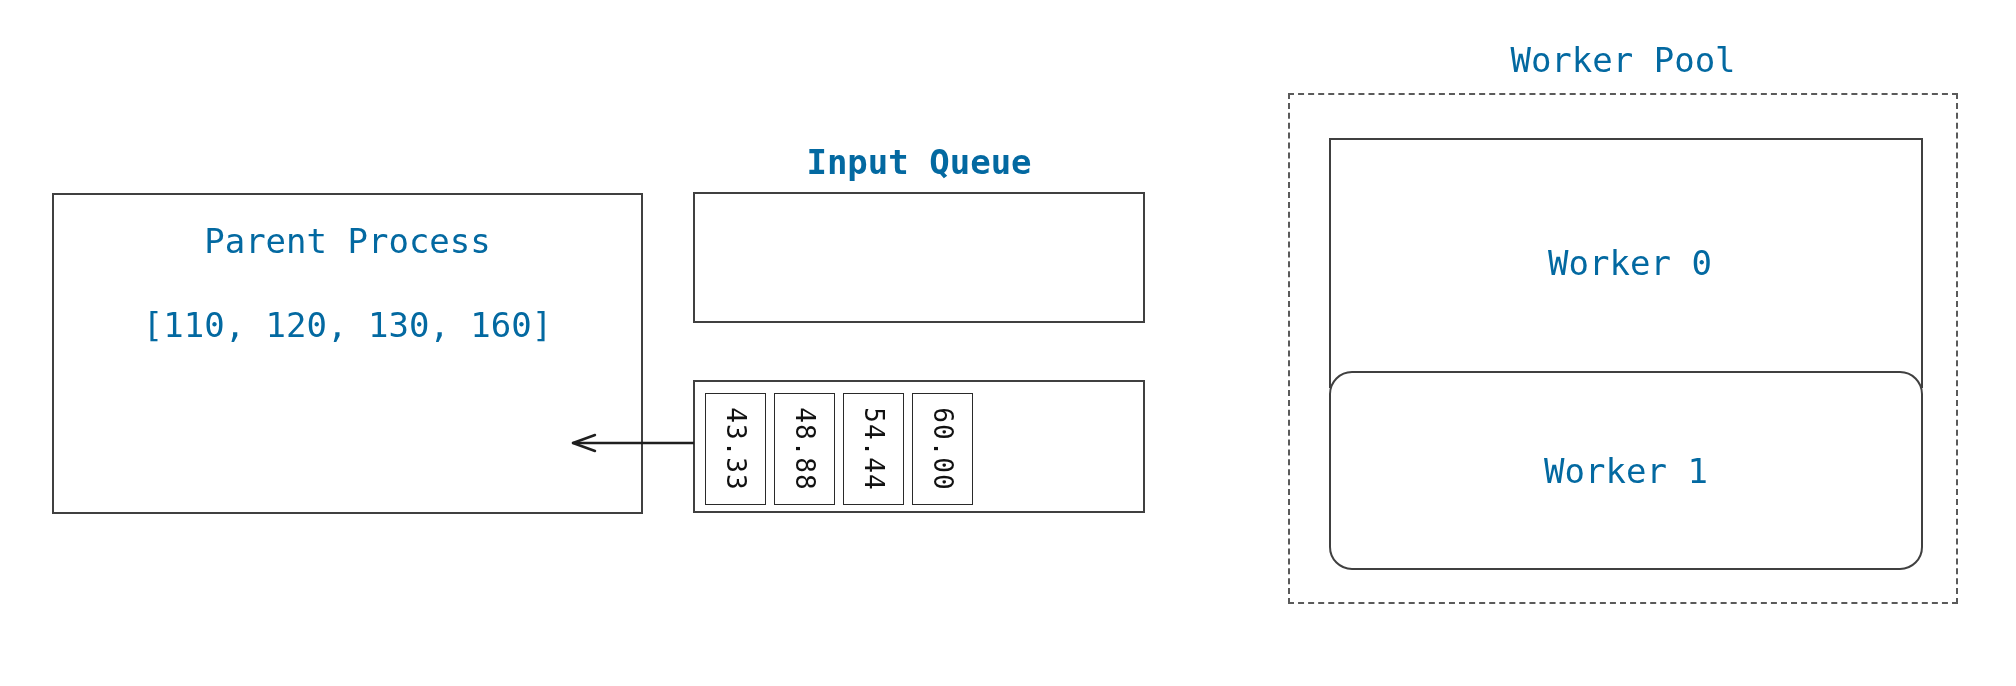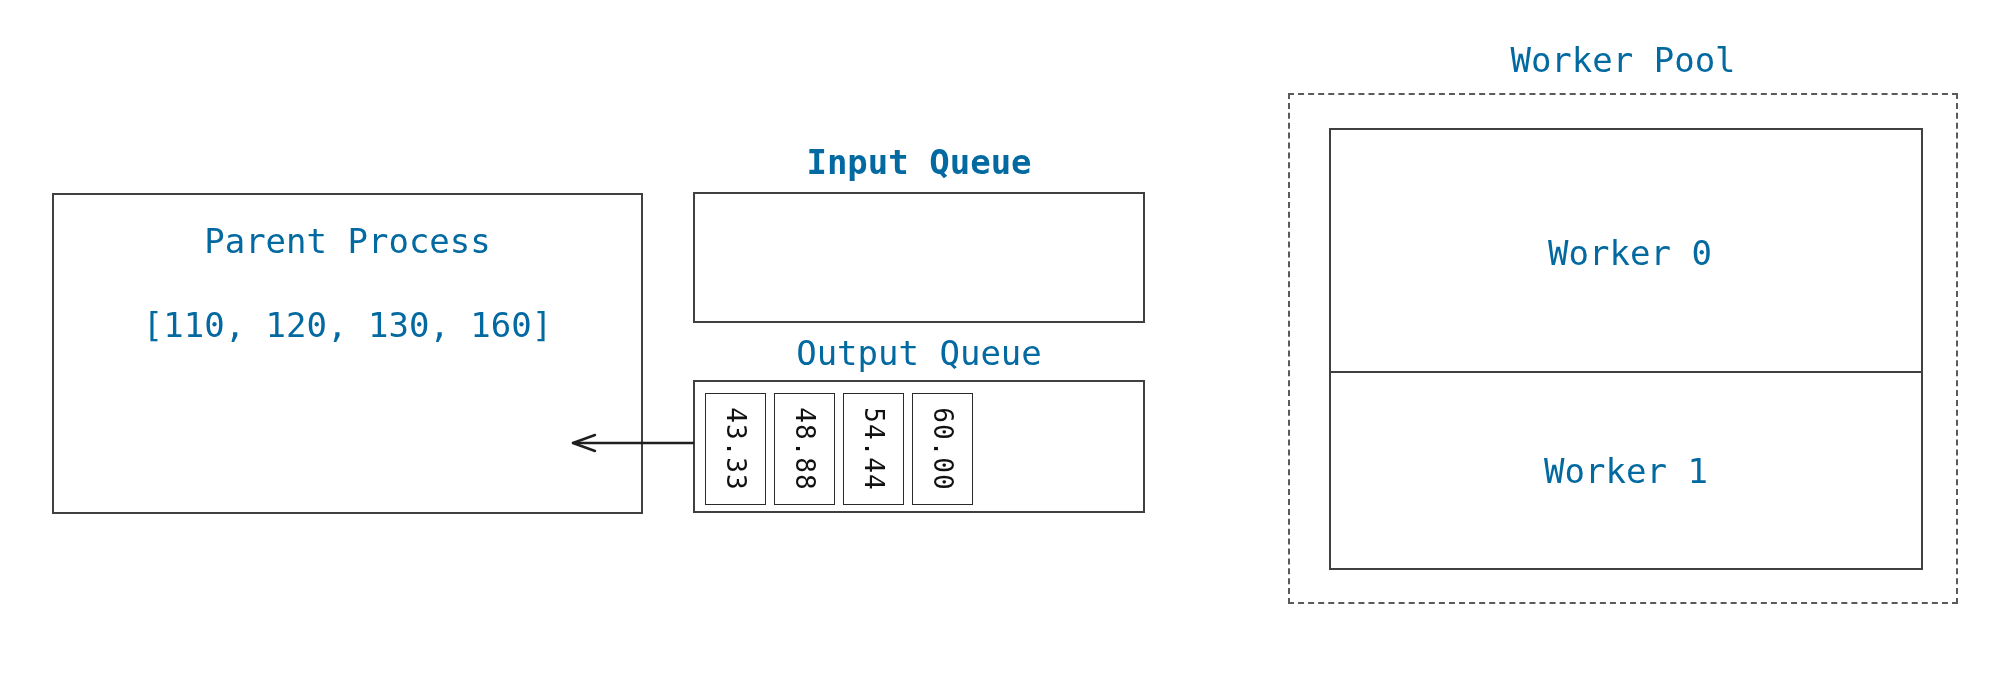--- a/index.html
+++ b/index.html
@@ -40,21 +40,20 @@
 
   <div class="abs solid-box" style="left:52px;top:193px;width:591px;height:321px;">
     <div class="box-title-row label" style="top:26px;">Parent Process</div>
     <div class="box-title-row label" style="top:110px;">[110, 120, 130, 160]</div>
   </div>
 
   <div class="abs label" style="left:693px;top:142px;width:452px;font-weight:bold;">Input Queue</div>
 
   <div class="abs solid-box" style="left:693px;top:192px;width:452px;height:131px;"></div>
 
-  <div class="abs label" style="left:693px;top:333px;width:452px;">Output Queue</div>
 
   <div class="abs solid-box" style="left:693px;top:380px;width:452px;height:133px;">
     <div class="abs queue-item" style="left:10px;top:11px;width:61px;height:112px;">
       <span class="val">43.33</span>
     </div>
     <div class="abs queue-item" style="left:79px;top:11px;width:61px;height:112px;">
       <span class="val">48.88</span>
     </div>
     <div class="abs queue-item" style="left:148px;top:11px;width:61px;height:112px;">
       <span class="val">54.44</span>
@@ -69,23 +68,23 @@
       <line x1="128" y1="12" x2="10" y2="12" stroke="#1f1f1f" stroke-width="2.4"></line>
       <line x1="7" y1="12" x2="29" y2="4" stroke="#1f1f1f" stroke-width="2.4" stroke-linecap="round"></line>
       <line x1="7" y1="12" x2="29" y2="20" stroke="#1f1f1f" stroke-width="2.4" stroke-linecap="round"></line>
     </svg>
   </div>
 
   <div class="abs label" style="left:1288px;top:40px;width:670px;">Worker Pool</div>
 
   <div class="abs dashed-box" style="left:1288px;top:93px;width:670px;height:511px;">
 
-    <div class="abs solid-box flex-center" style="left:39px;top:33px;width:594px;height:250px;padding-left:8px;">
+    <div class="abs solid-box flex-center" style="left:39px;top:43px;width:594px;height:250px;padding-left:8px;">
       <span class="label">Worker 0</span>
     </div>
 
-    <div class="abs solid-box flex-center" style="left:39px;top:276px;width:594px;height:199px;">
+    <div class="abs solid-box flex-center" style="left:39px;top:276px;width:594px;height:199px;border-radius:23px;">
       <span class="label">Worker 1</span>
     </div>
 
   </div>
 
 </div>
 
 </body></html>

